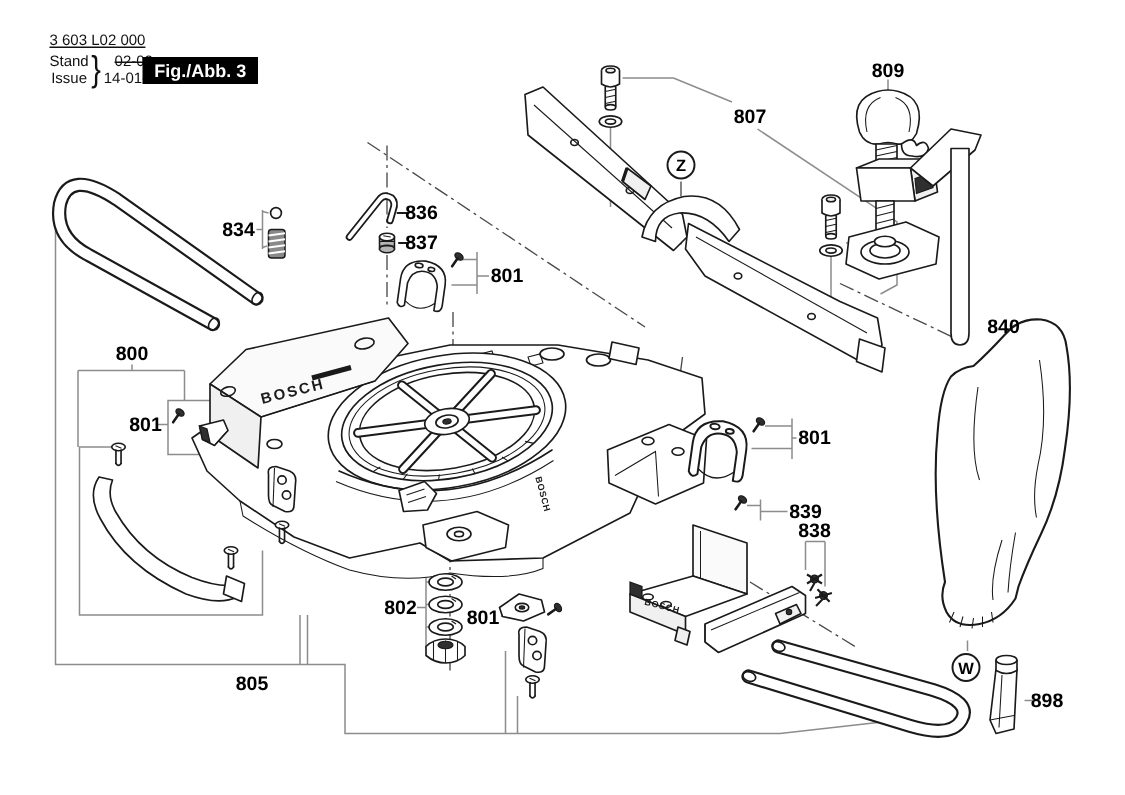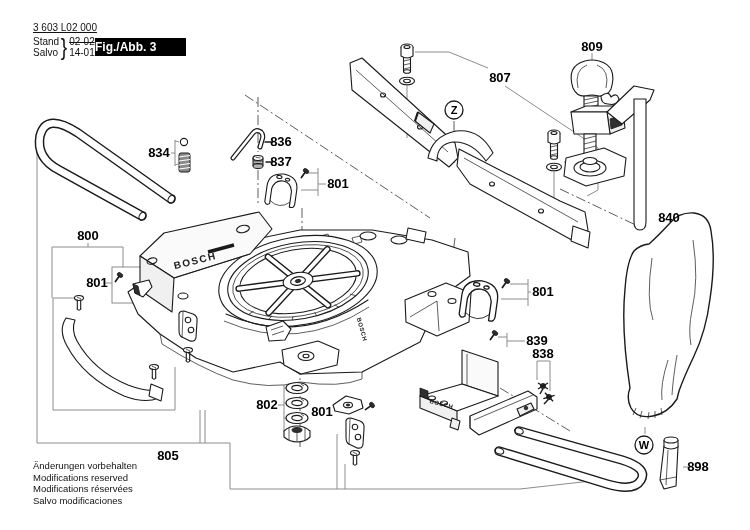--- a/index.html
+++ b/index.html
@@ -21,26 +21,26 @@
   .keyi{fill:none;stroke:#fff;stroke-width:2.6;stroke-linecap:round;stroke-linejoin:round;}
   .spoke{fill:none;stroke:#1a1a1a;stroke-width:6.5;stroke-linecap:round;}
   .spokein{fill:none;stroke:#fff;stroke-width:3.8;stroke-linecap:round;}
   .lbl{font:bold 13px "Liberation Sans",sans-serif;fill:#000;text-anchor:middle;}
   .mk{font:bold 11px "Liberation Sans",sans-serif;fill:#000;text-anchor:middle;}
   .bosch{font:bold 10px "Liberation Sans",sans-serif;fill:#1a1a1a;letter-spacing:1.5px;text-anchor:middle;}
   .boschsm{font:bold 6px "Liberation Sans",sans-serif;fill:#1a1a1a;letter-spacing:0.5px;text-anchor:middle;}
   
   .hdr{position:absolute;left:33px;top:22px;color:#111;font-size:10px;line-height:12px;text-decoration:underline;}
   .stand-grid{position:absolute;left:33px;top:36px;color:#111;font-size:10px;line-height:11px;}
-  .stand-col{display:inline-block;vertical-align:top;}
+  .stand-col{display:inline-block;vertical-align:top;text-align:center;}
   .brace{display:inline-block;font-size:24px;font-weight:400;vertical-align:top;
          transform:scaleX(0.8);margin:0 1px;line-height:22px;color:#111;}
   .strike{text-decoration:line-through;}
-  .figbox{position:absolute;left:95px;top:38px;width:91px;height:18px;background:#000;
-          color:#fff;font-weight:bold;font-size:12px;text-align:left;line-height:18px;}
+  .figbox{position:absolute;left:95px;top:38px;width:77px;height:18px;background:#000;
+          color:#fff;font-weight:bold;font-size:12px;text-align:center;line-height:18px;}
   .footer{position:absolute;left:33px;top:460px;color:#111;font-size:9.5px;line-height:11.5px;}
 </style>
 </head>
 <body>
 
 <div id="stage">
 
 <svg width="750" height="530" viewBox="0 0 750 530">
   <defs>
     <g id="g-washer">
@@ -365,28 +365,22 @@
     <text class="lbl" x="322" y="416">801</text>
     <text class="lbl" x="168" y="460">805</text>
     <text class="lbl" x="698" y="471">898</text>
   </g>
 </svg>
 
   <div class="hdr">3 603 L02 000</div>
   <div class="stand-grid">
     <span class="stand-col">
       <span>Stand</span><br>
-      <span>Salvo</span>
+      <span>Issue</span>
     </span><span class="brace">}</span><span class="stand-col">
       <span class="strike">02-02</span><br>
       <span>14-01-22</span>
     </span>
   </div>
   <div class="figbox">Fig./Abb. 3</div>
 
-  <div class="footer">
-    <div>Änderungen vorbehalten</div>
-    <div>Modifications reserved</div>
-    <div>Modifications réservées</div>
-    <div>Salvo modificaciones</div>
-  </div>
 
 </div>
 
 </body></html>

